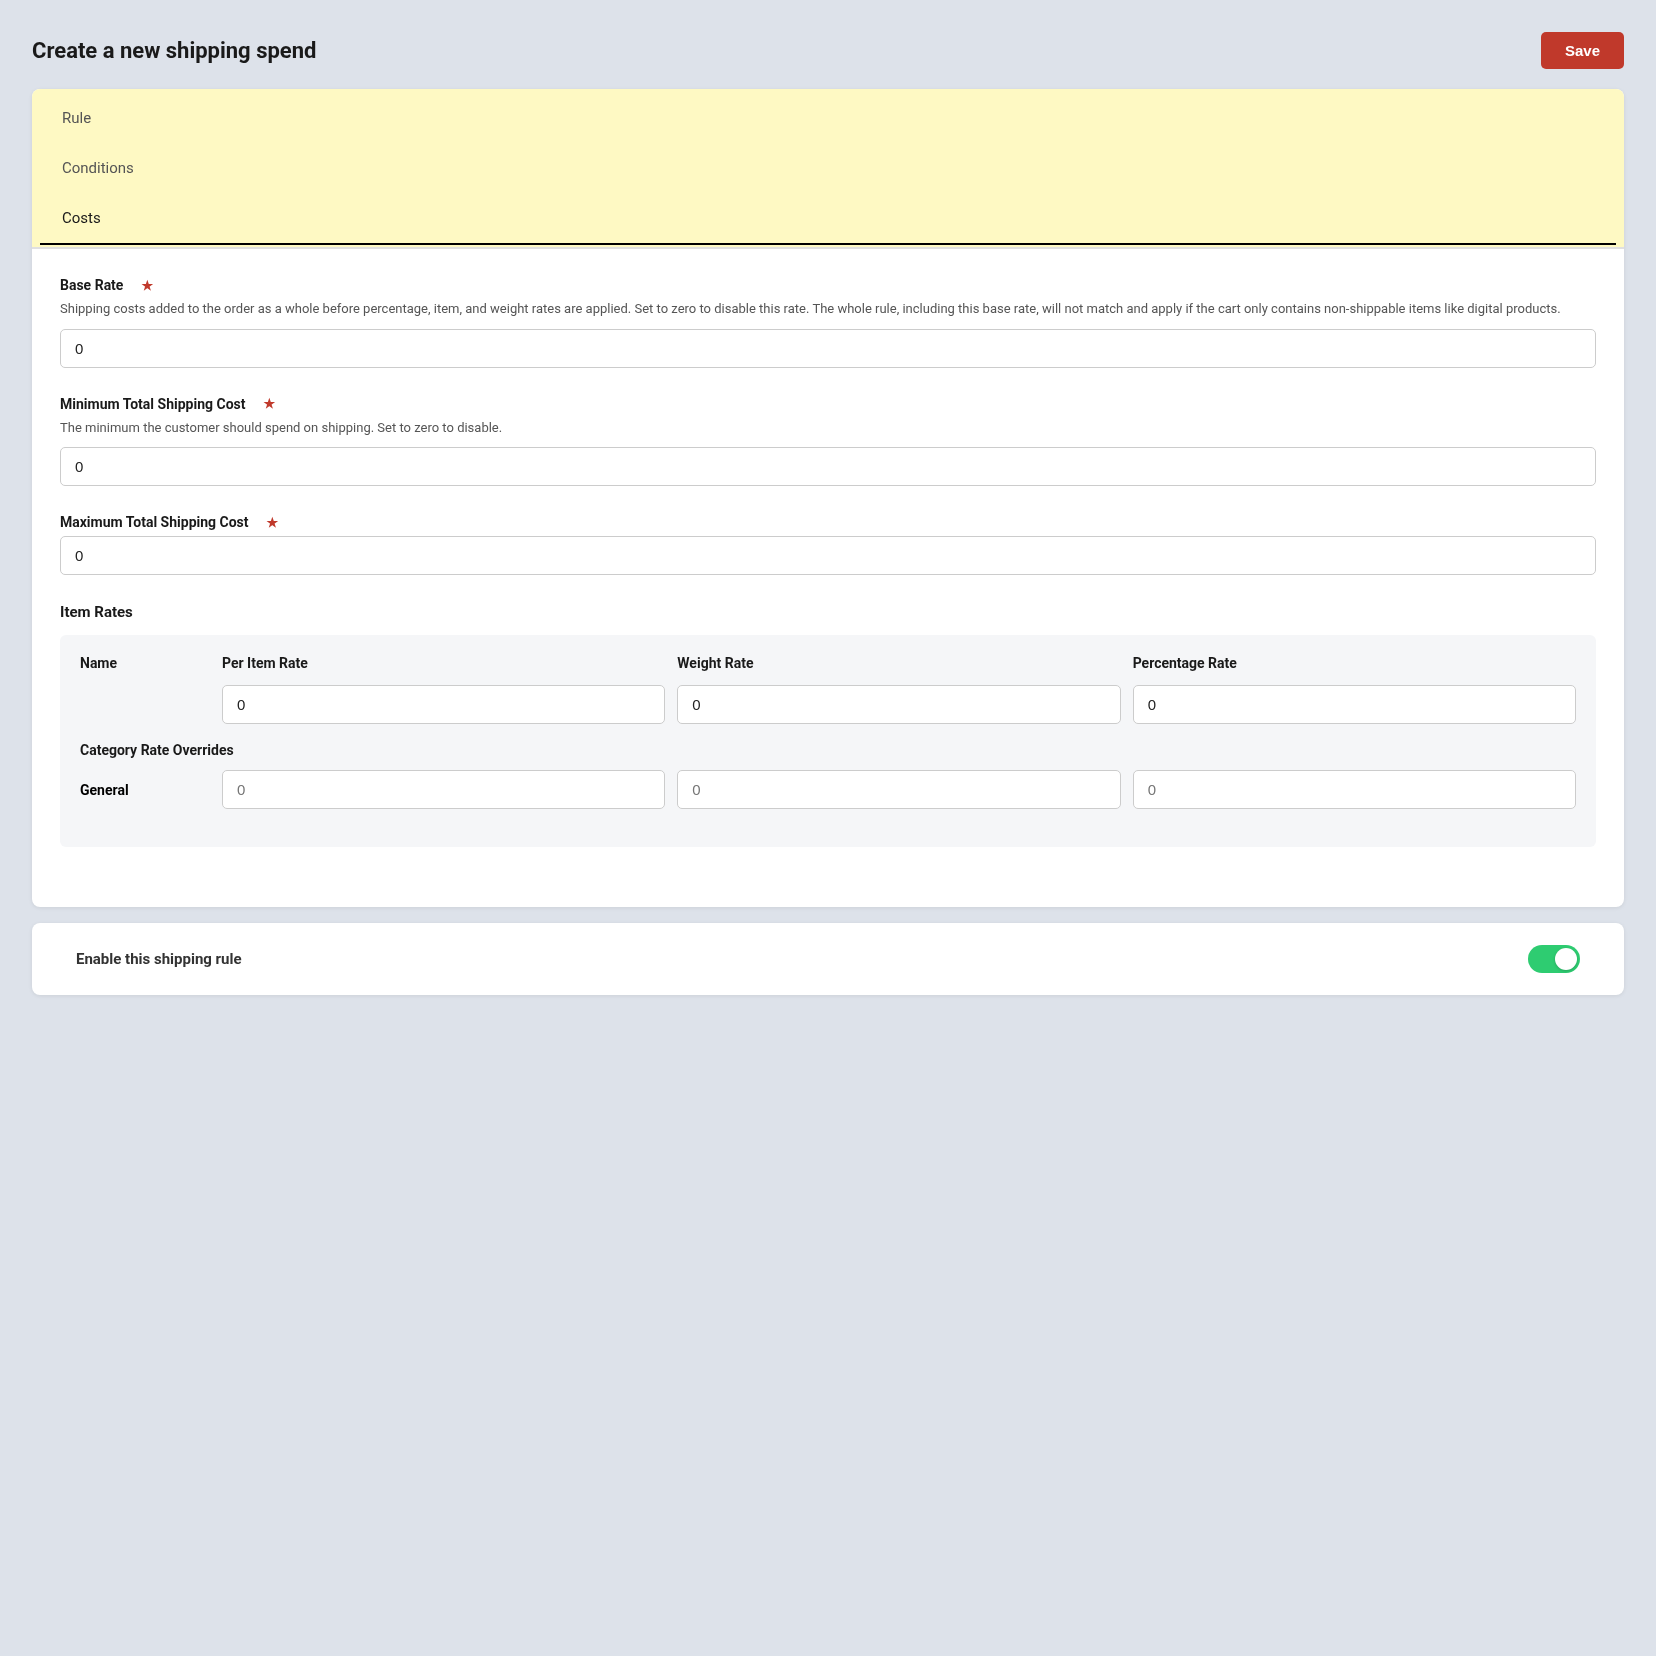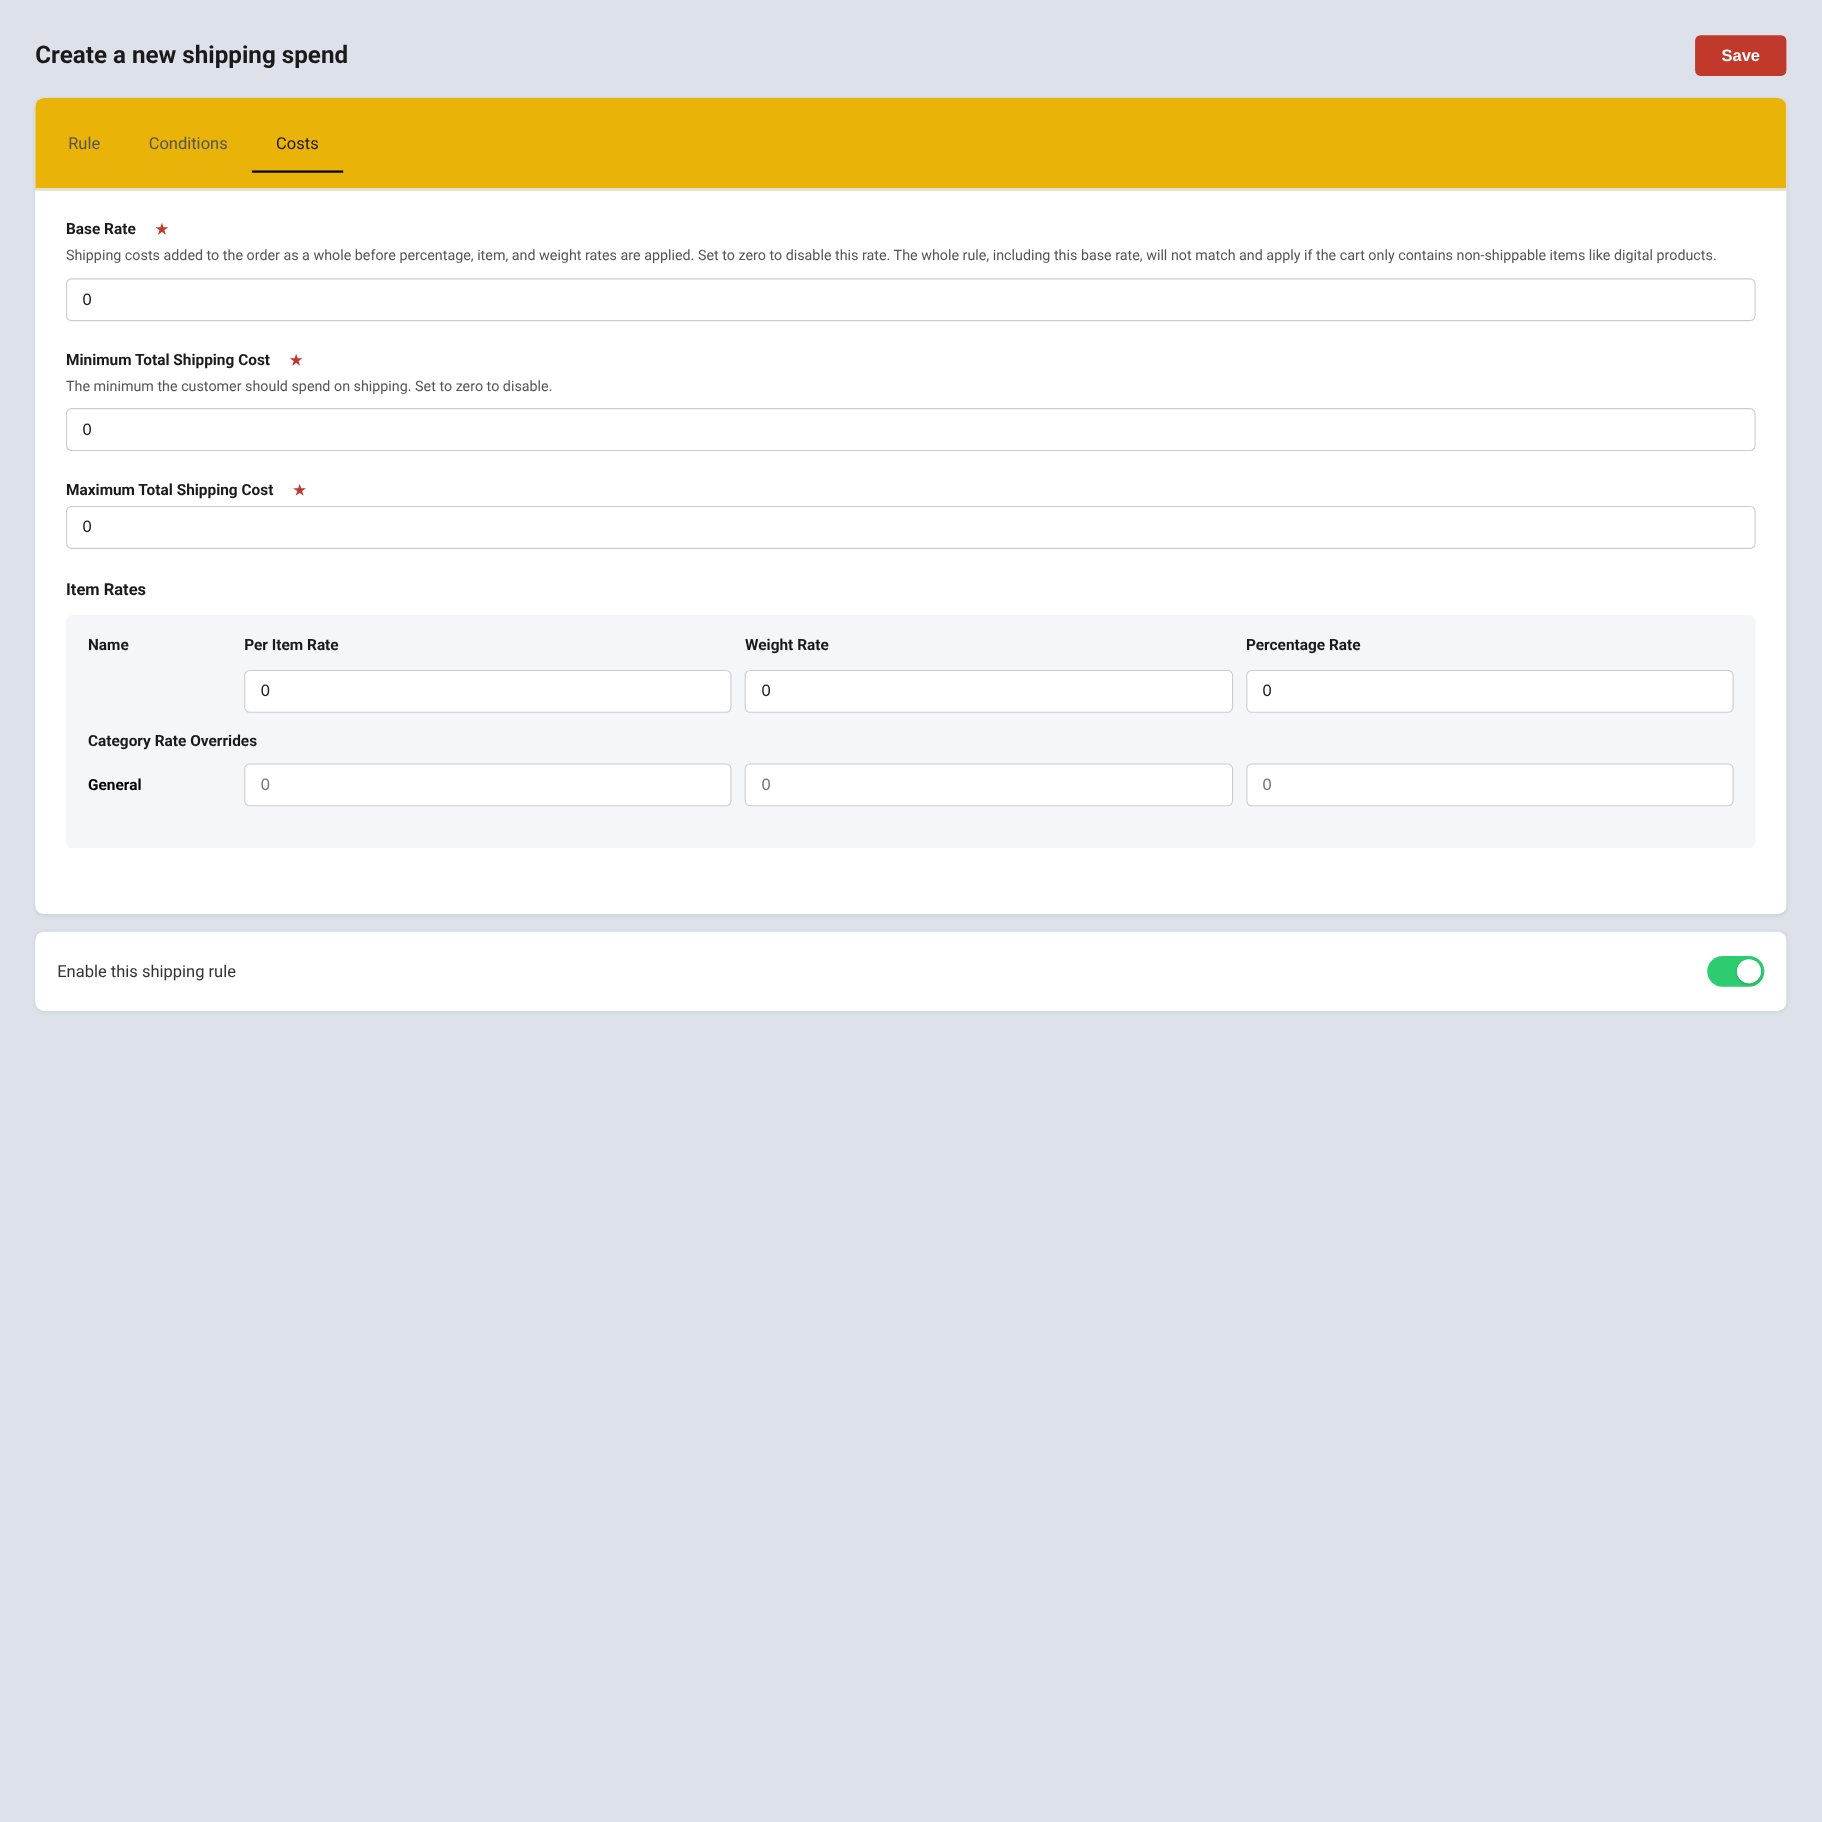--- a/index.html
+++ b/index.html
@@ -38,22 +38,23 @@
       border-radius: 8px;
       box-shadow: 0 1px 4px rgba(0,0,0,0.08);
       margin-bottom: 16px;
       overflow: hidden;
     }
 
     
     .tabs {
       display: flex;
       border-bottom: 2px solid #e0e0e0;
-      background: #eab308;
-      padding: 16px 8px;
+      background: #fef9c3;
+      padding: 4px 8px;
+      flex-direction: column;
     }
     .tab {
       padding: 16px 22px;
       cursor: pointer;
       font-size: 15px;
       color: #555;
       border-bottom: 2px solid transparent;
       margin-bottom: -2px;
       font-weight: 400;
     }
@@ -140,24 +141,25 @@
       font-size: 14px;
       color: #1a1a1a;
       margin-bottom: 12px;
     }
 
     
     .toggle-card {
       background: white;
       border-radius: 8px;
       box-shadow: 0 1px 4px rgba(0,0,0,0.08);
-      padding: 22px 20px;
+      padding: 22px 44px;
       display: flex;
       align-items: center;
       justify-content: space-between;
+      font-weight: bold;
     }
     .toggle-label {
       font-size: 15px;
       color: #333;
     }
     .toggle-switch {
       position: relative;
       width: 52px;
       height: 28px;
       cursor: pointer;

